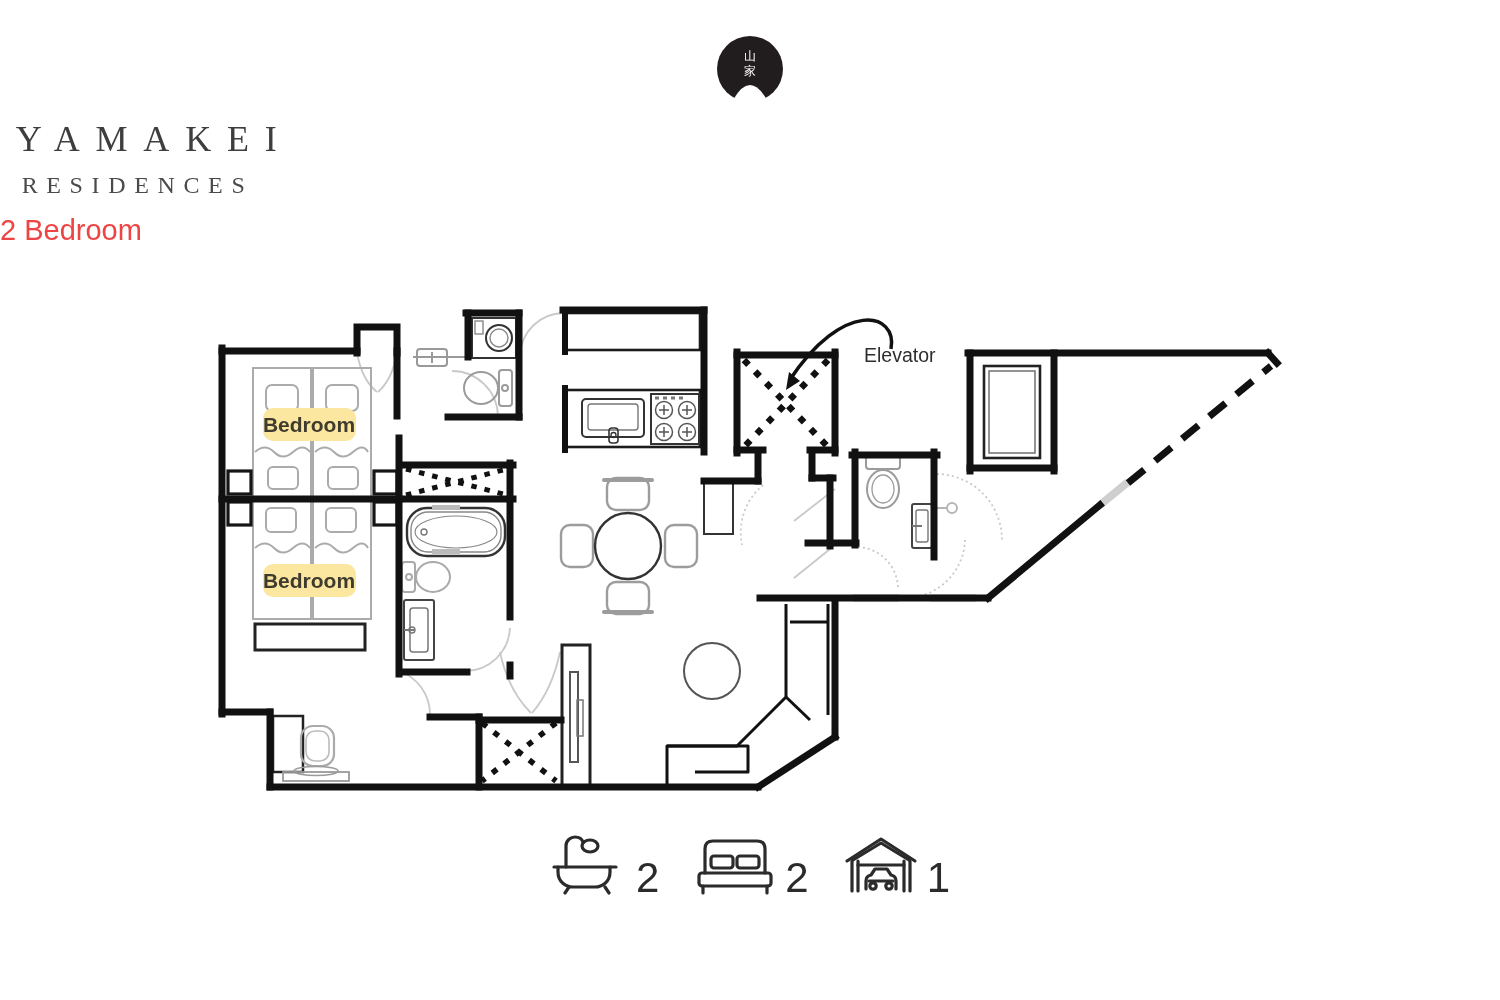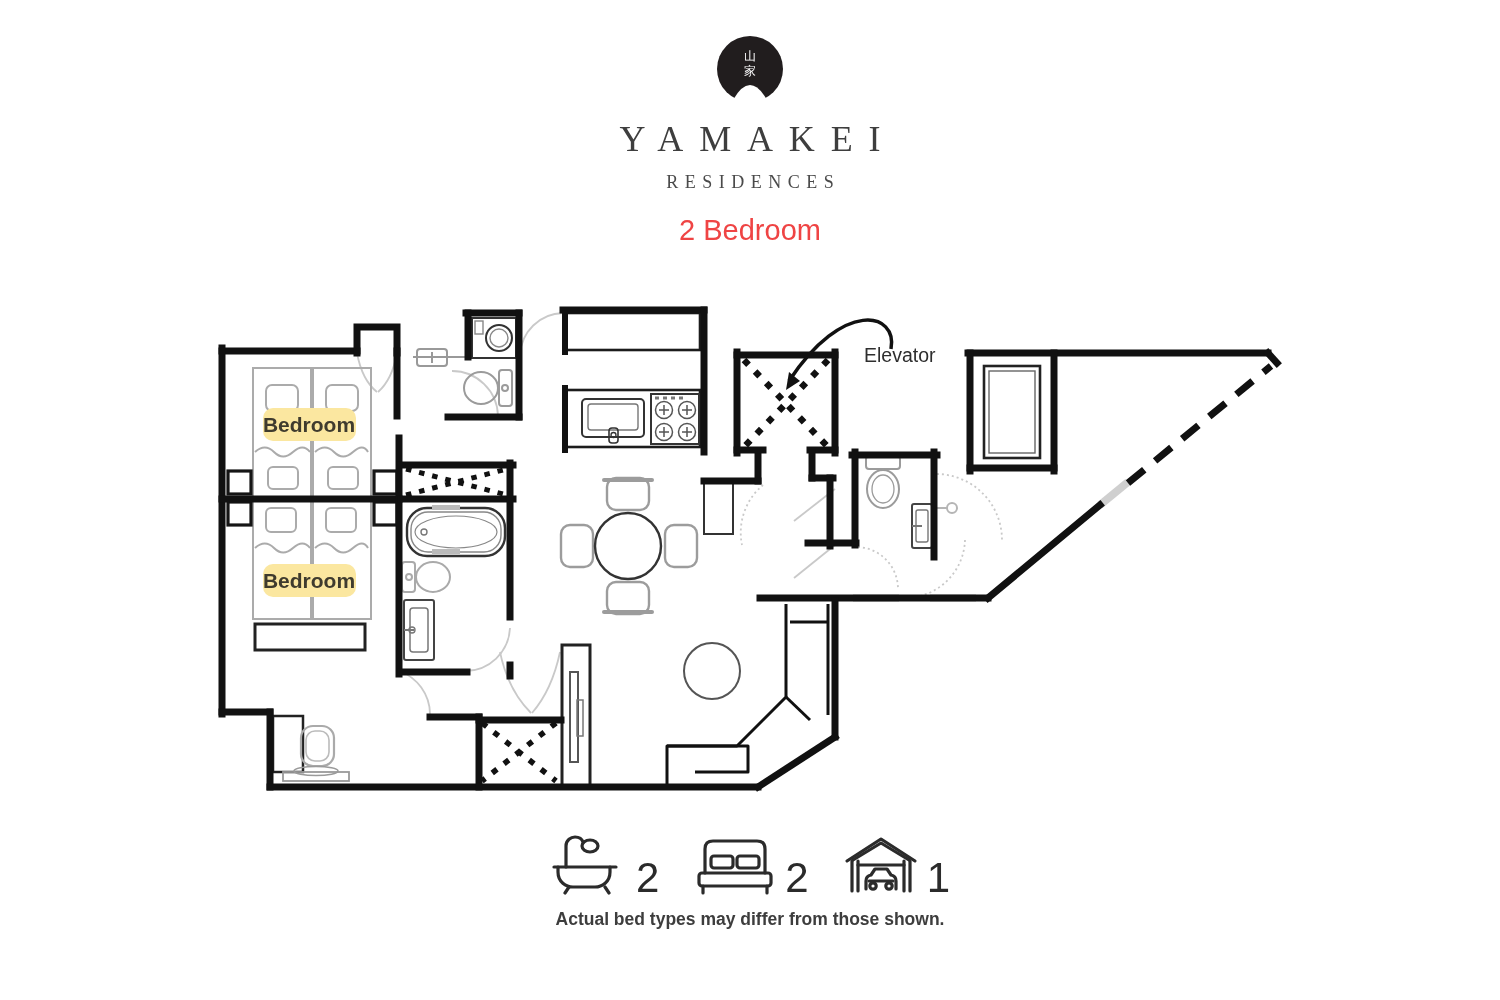--- a/index.html
+++ b/index.html
@@ -1,22 +1,22 @@
 <!DOCTYPE html>
 <html><head>
 <meta charset="utf-8">
 <style>
   html,body{margin:0;padding:0;background:#fff;}
   .canvas{position:relative;width:1500px;height:1000px;background:#ffffff;overflow:hidden;
           font-family:"Liberation Sans", sans-serif;}
-  .center-abs{position:absolute;left:0;right:0;text-align:center;}
+  .center-abs{position:absolute;left:0;right:0;text-align:left;}
   .brand-name{top:118px;font-family:"Liberation Serif", serif;font-size:36px;font-weight:400;
               color:#3e3e3e;letter-spacing:0.44em;text-indent:0.44em;}
-  .brand-sub{top:172px;font-family:"Liberation Serif", serif;font-size:18px;font-weight:400;
-             color:#4a4a4a;letter-spacing:0.36em;text-indent:0.36em;}
+  .brand-sub{top:172px;font-family:"Liberation Serif", serif;font-size:24px;font-weight:400;
+             color:#4a4a4a;letter-spacing:0.36em;text-indent:0.36em;padding-left:13px;}
   .unit-type{top:214px;font-size:29px;color:#ef4444;}
   .plan-svg{position:absolute;left:0;top:0;}
   .logo-wrap{position:absolute;left:0;right:0;top:34px;text-align:center;}
   .amenities{position:absolute;top:833px;left:0;right:0;display:flex;justify-content:center;
              align-items:flex-end;gap:34px;}
   .amenity{display:flex;align-items:flex-end;gap:8px;}
   .amenity .count{font-size:42px;line-height:1;color:#2b2b2b;transform:translateY(4px);}
   .disclaimer{position:absolute;top:908px;left:0;right:0;text-align:center;
               font-size:17.5px;font-weight:700;color:#3d3d3d;line-height:23px;}
 </style>
@@ -340,16 +340,15 @@
         <path d="M23,56 v-8 q0,-5 5,-6 l4,-6 h12 l4,6 q5,1 5,6 v8"></path>
         <path d="M26,48 h24"></path>
         <circle cx="30" cy="53" r="3.2"></circle>
         <circle cx="46" cy="53" r="3.2"></circle>
       </svg>
       <span class="count">1</span>
     </div>
   </div>
 
   <div class="disclaimer">
-    <div>Actual bed types may differ from those shown.</div>
   </div>
 
 </div>
 
 </body></html>

